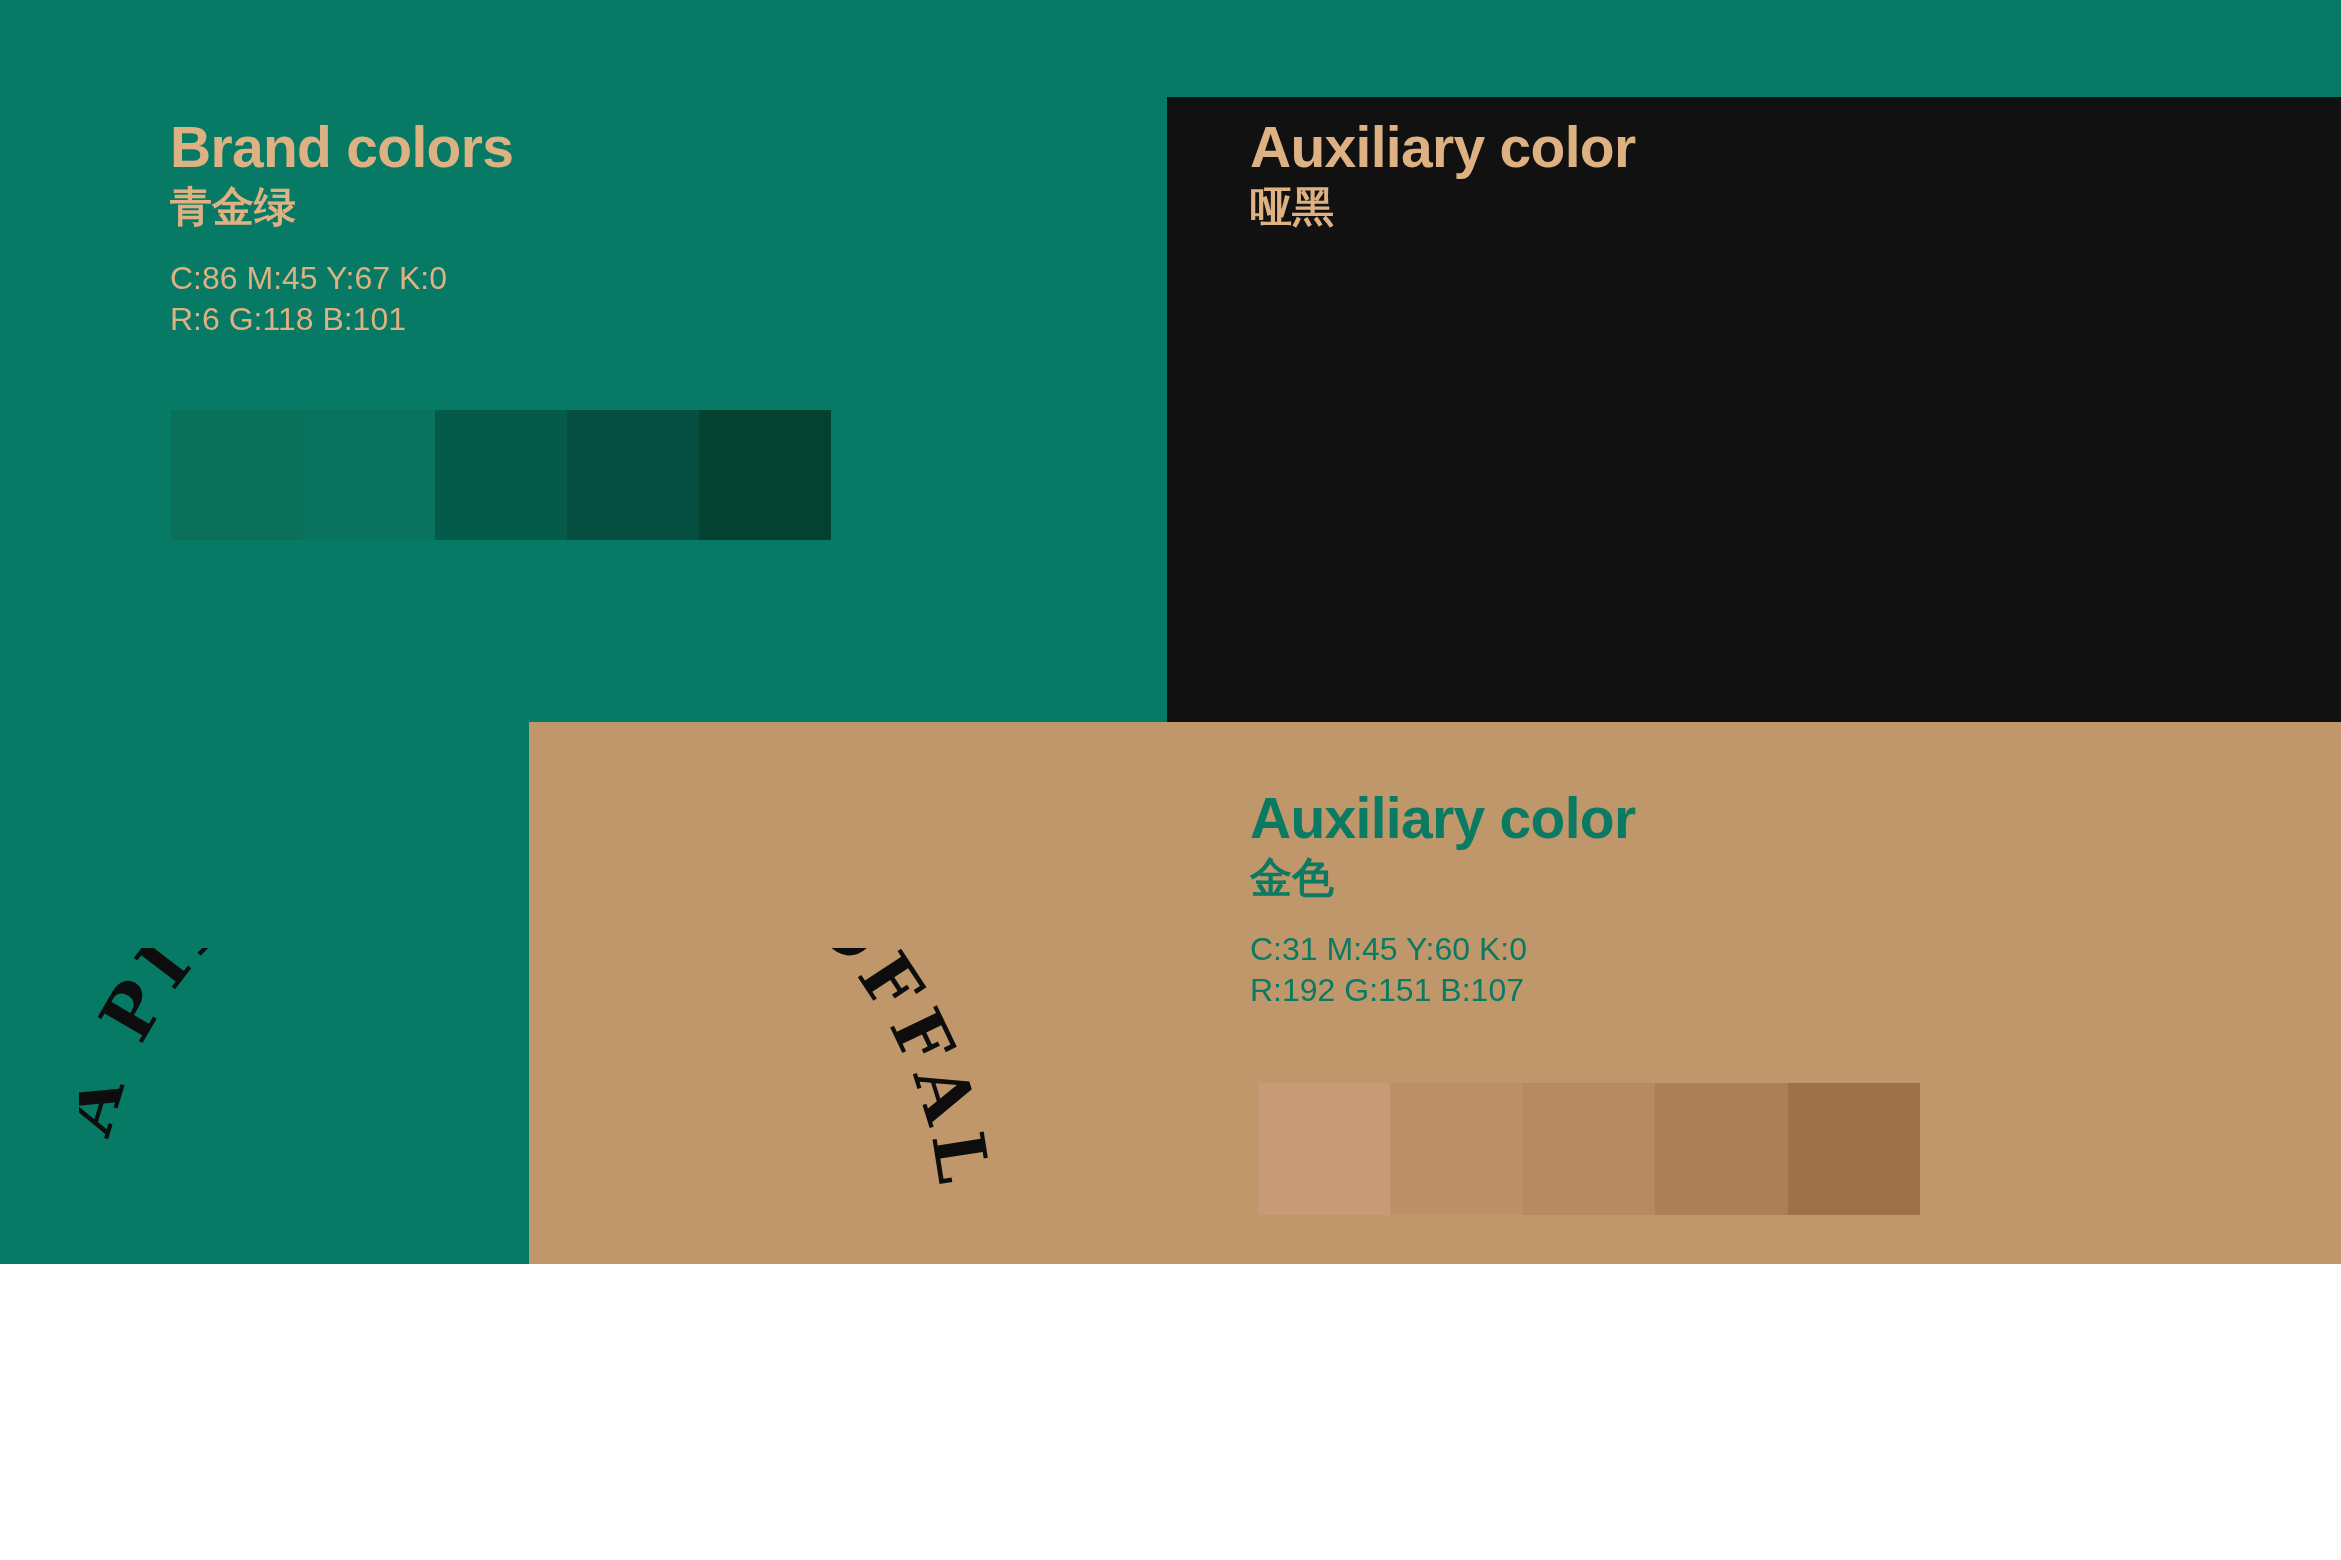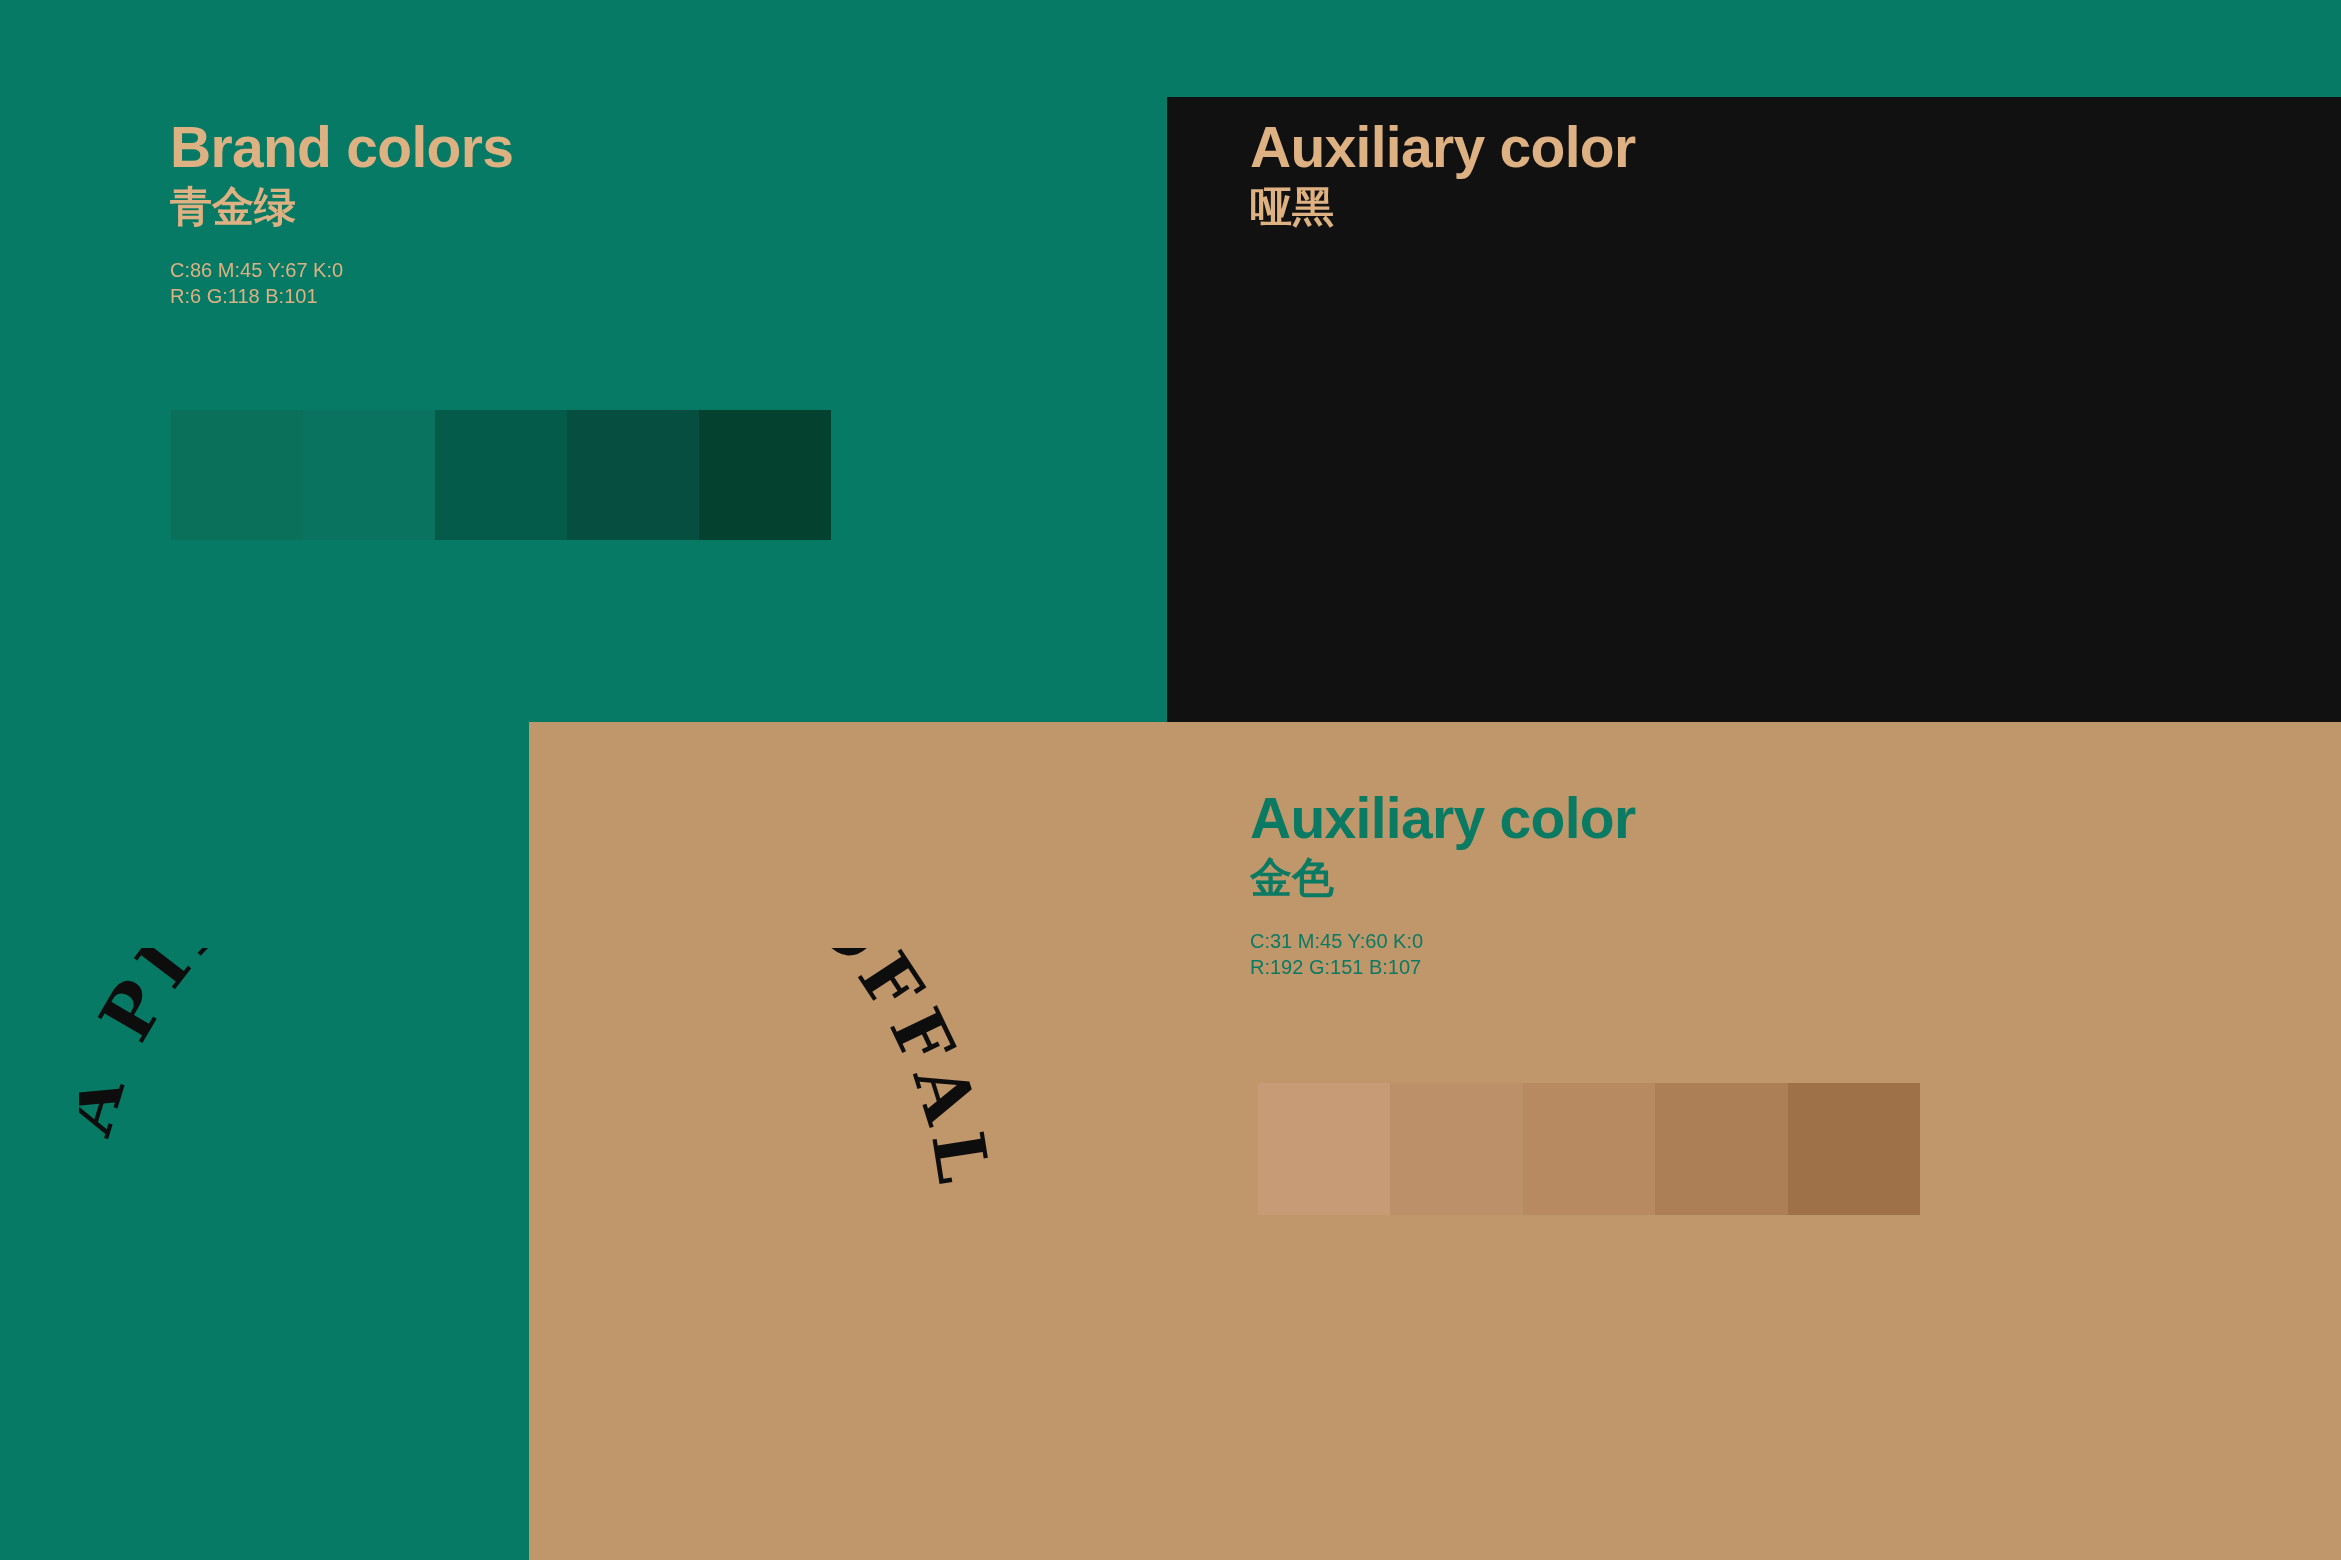--- a/index.html
+++ b/index.html
@@ -3,21 +3,21 @@
 <meta charset="utf-8">
 <style>
   html, body {
     margin: 0;
     padding: 0;
     background: #ffffff;
   }
   #canvas {
     position: relative;
     width: 2342px;
-    height: 1560px;
+    height: 1264px;
     overflow: hidden;
     font-family: "Liberation Sans", sans-serif;
     background: #077a65;
   }
 
   
   .panel {
     position: absolute;
     box-sizing: border-box;
   }
@@ -55,21 +55,21 @@
     margin: 0;
     padding-top: 9.2px;
     white-space: nowrap;
     font-family: Liberation Sans, sans-serif;
   }
   .codes {
     margin: 0;
     padding-top: 29px;
   }
   .code-line {
-    font-size: 20px;
+    font-size: 32px;
     font-weight: 500;
     line-height: 1.28;
     white-space: nowrap;
   }
 
   
   #block-brand   { left: 170px;  top: 119px;  color: #deb183; }
   #block-matte   { left: 1250px; top: 119px;  color: #deb183; }
   #block-gold    { left: 1250px; top: 790px; color: #0a7a63; }
 

